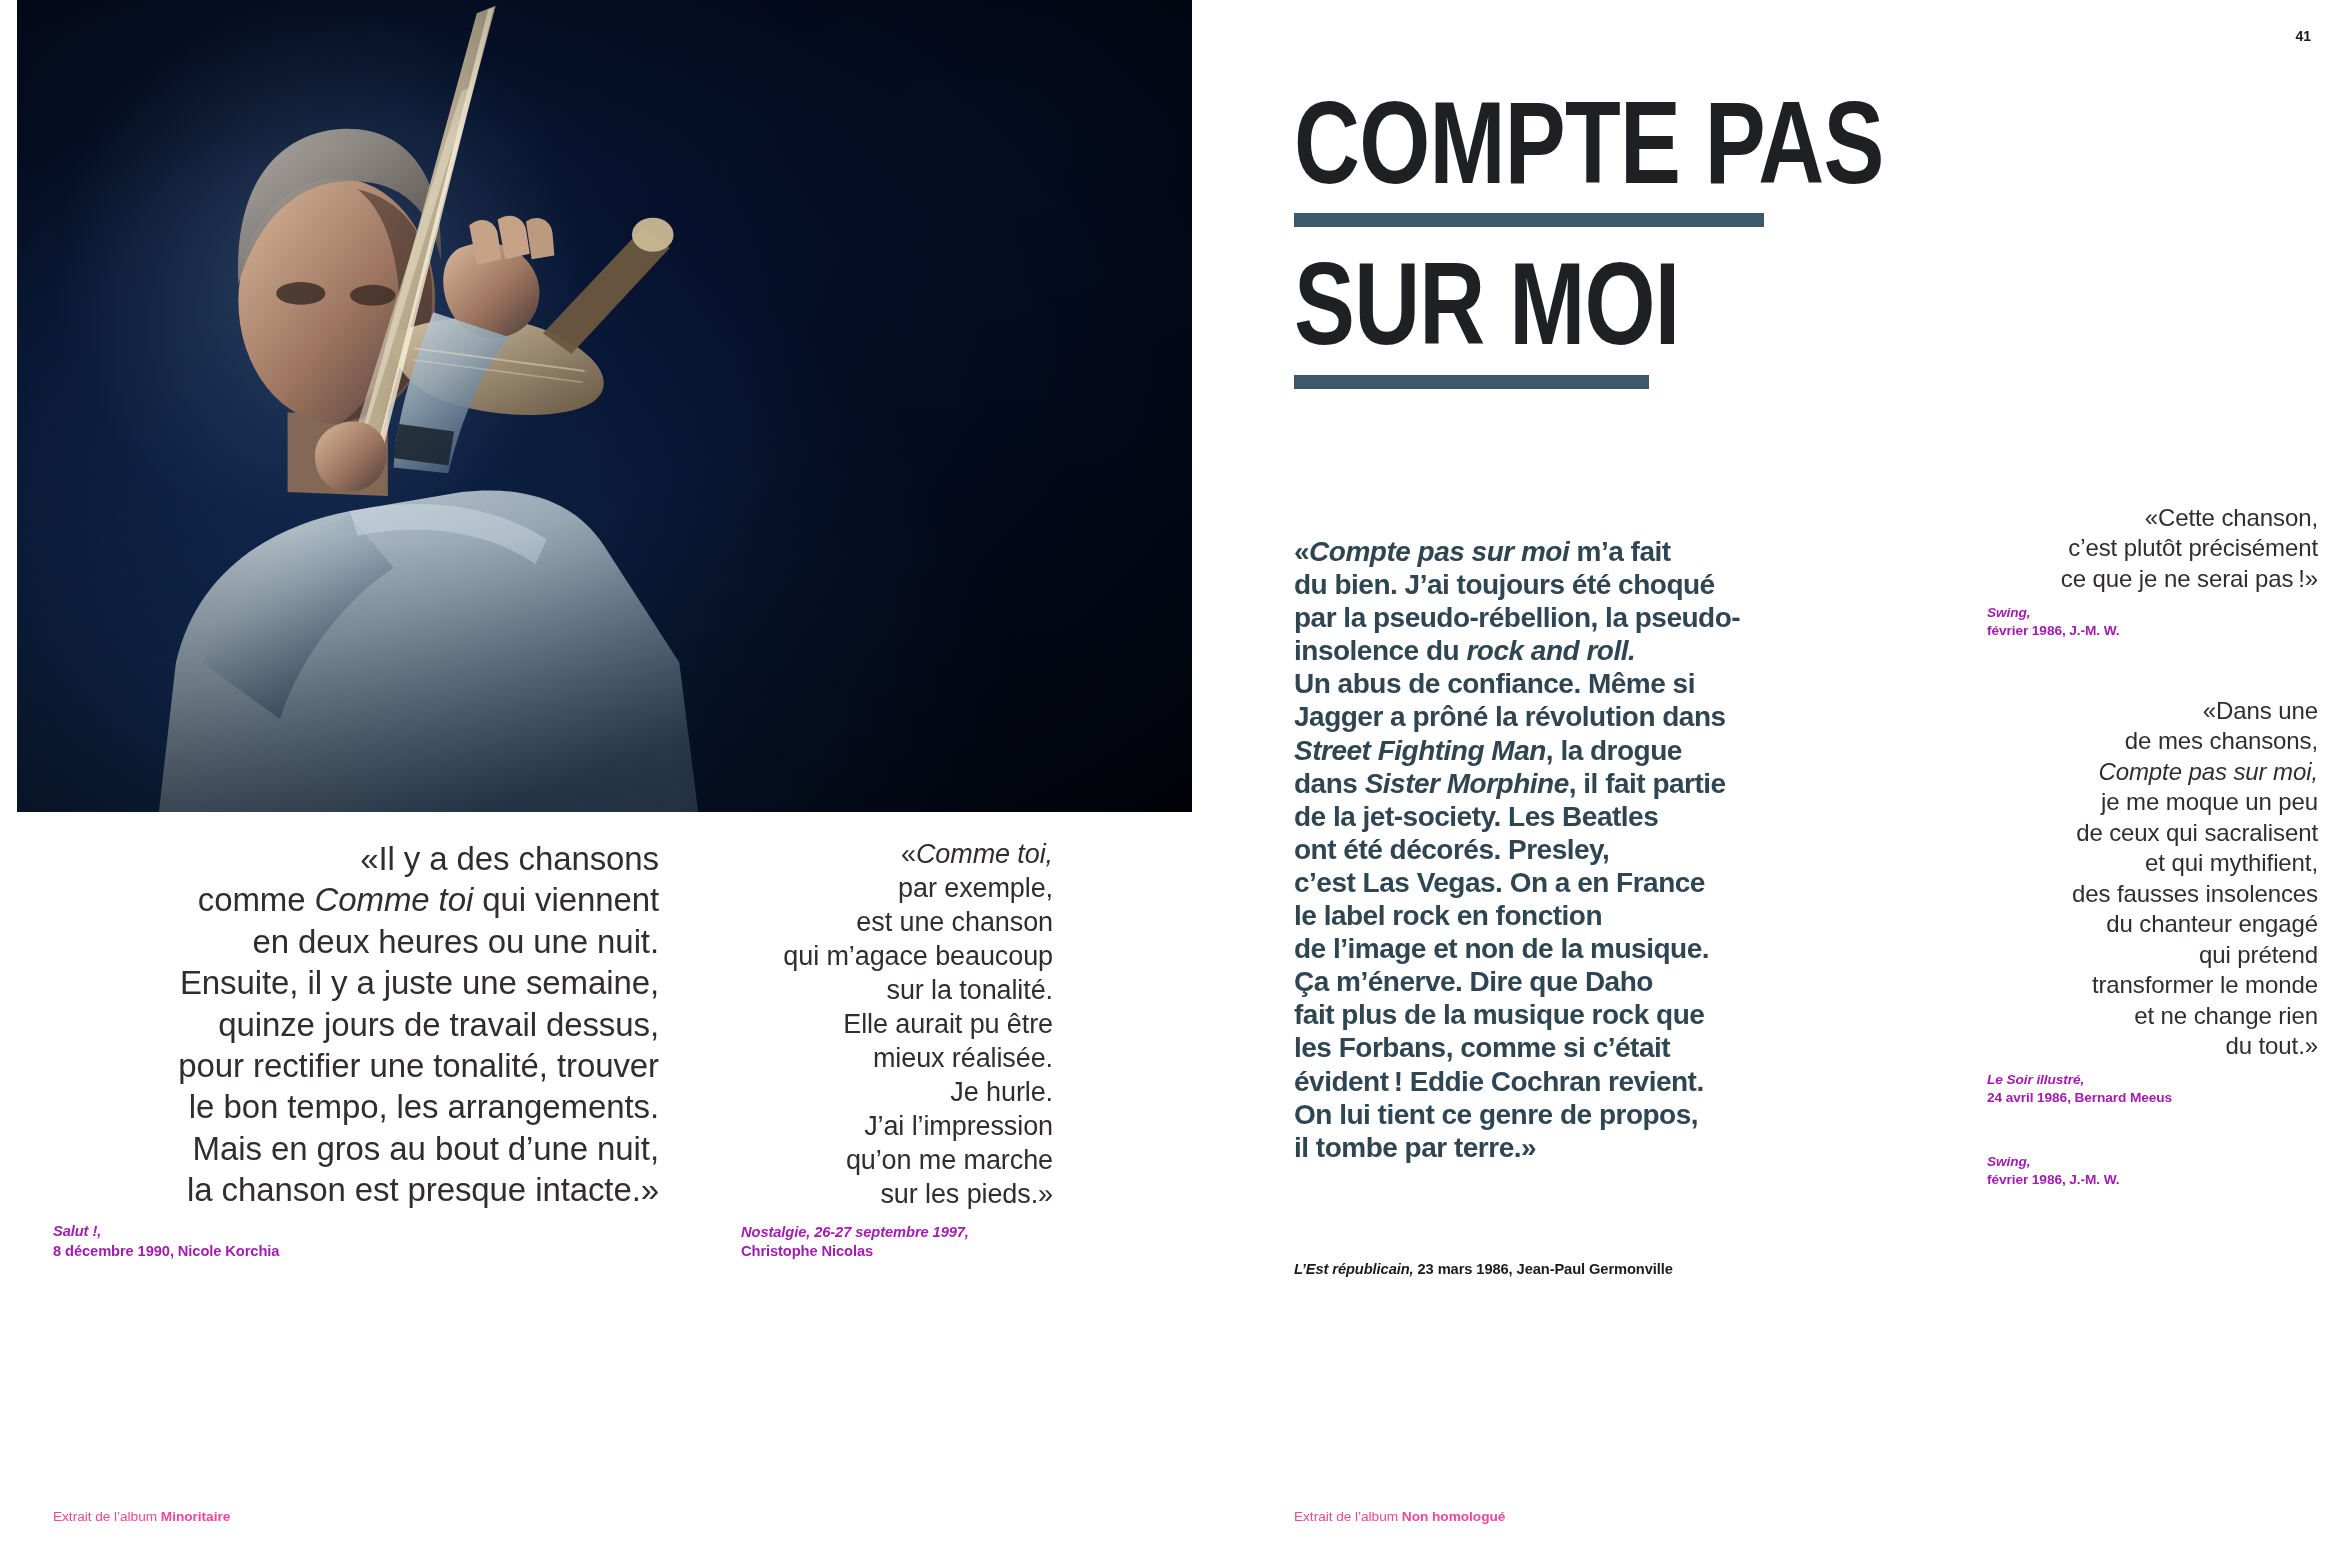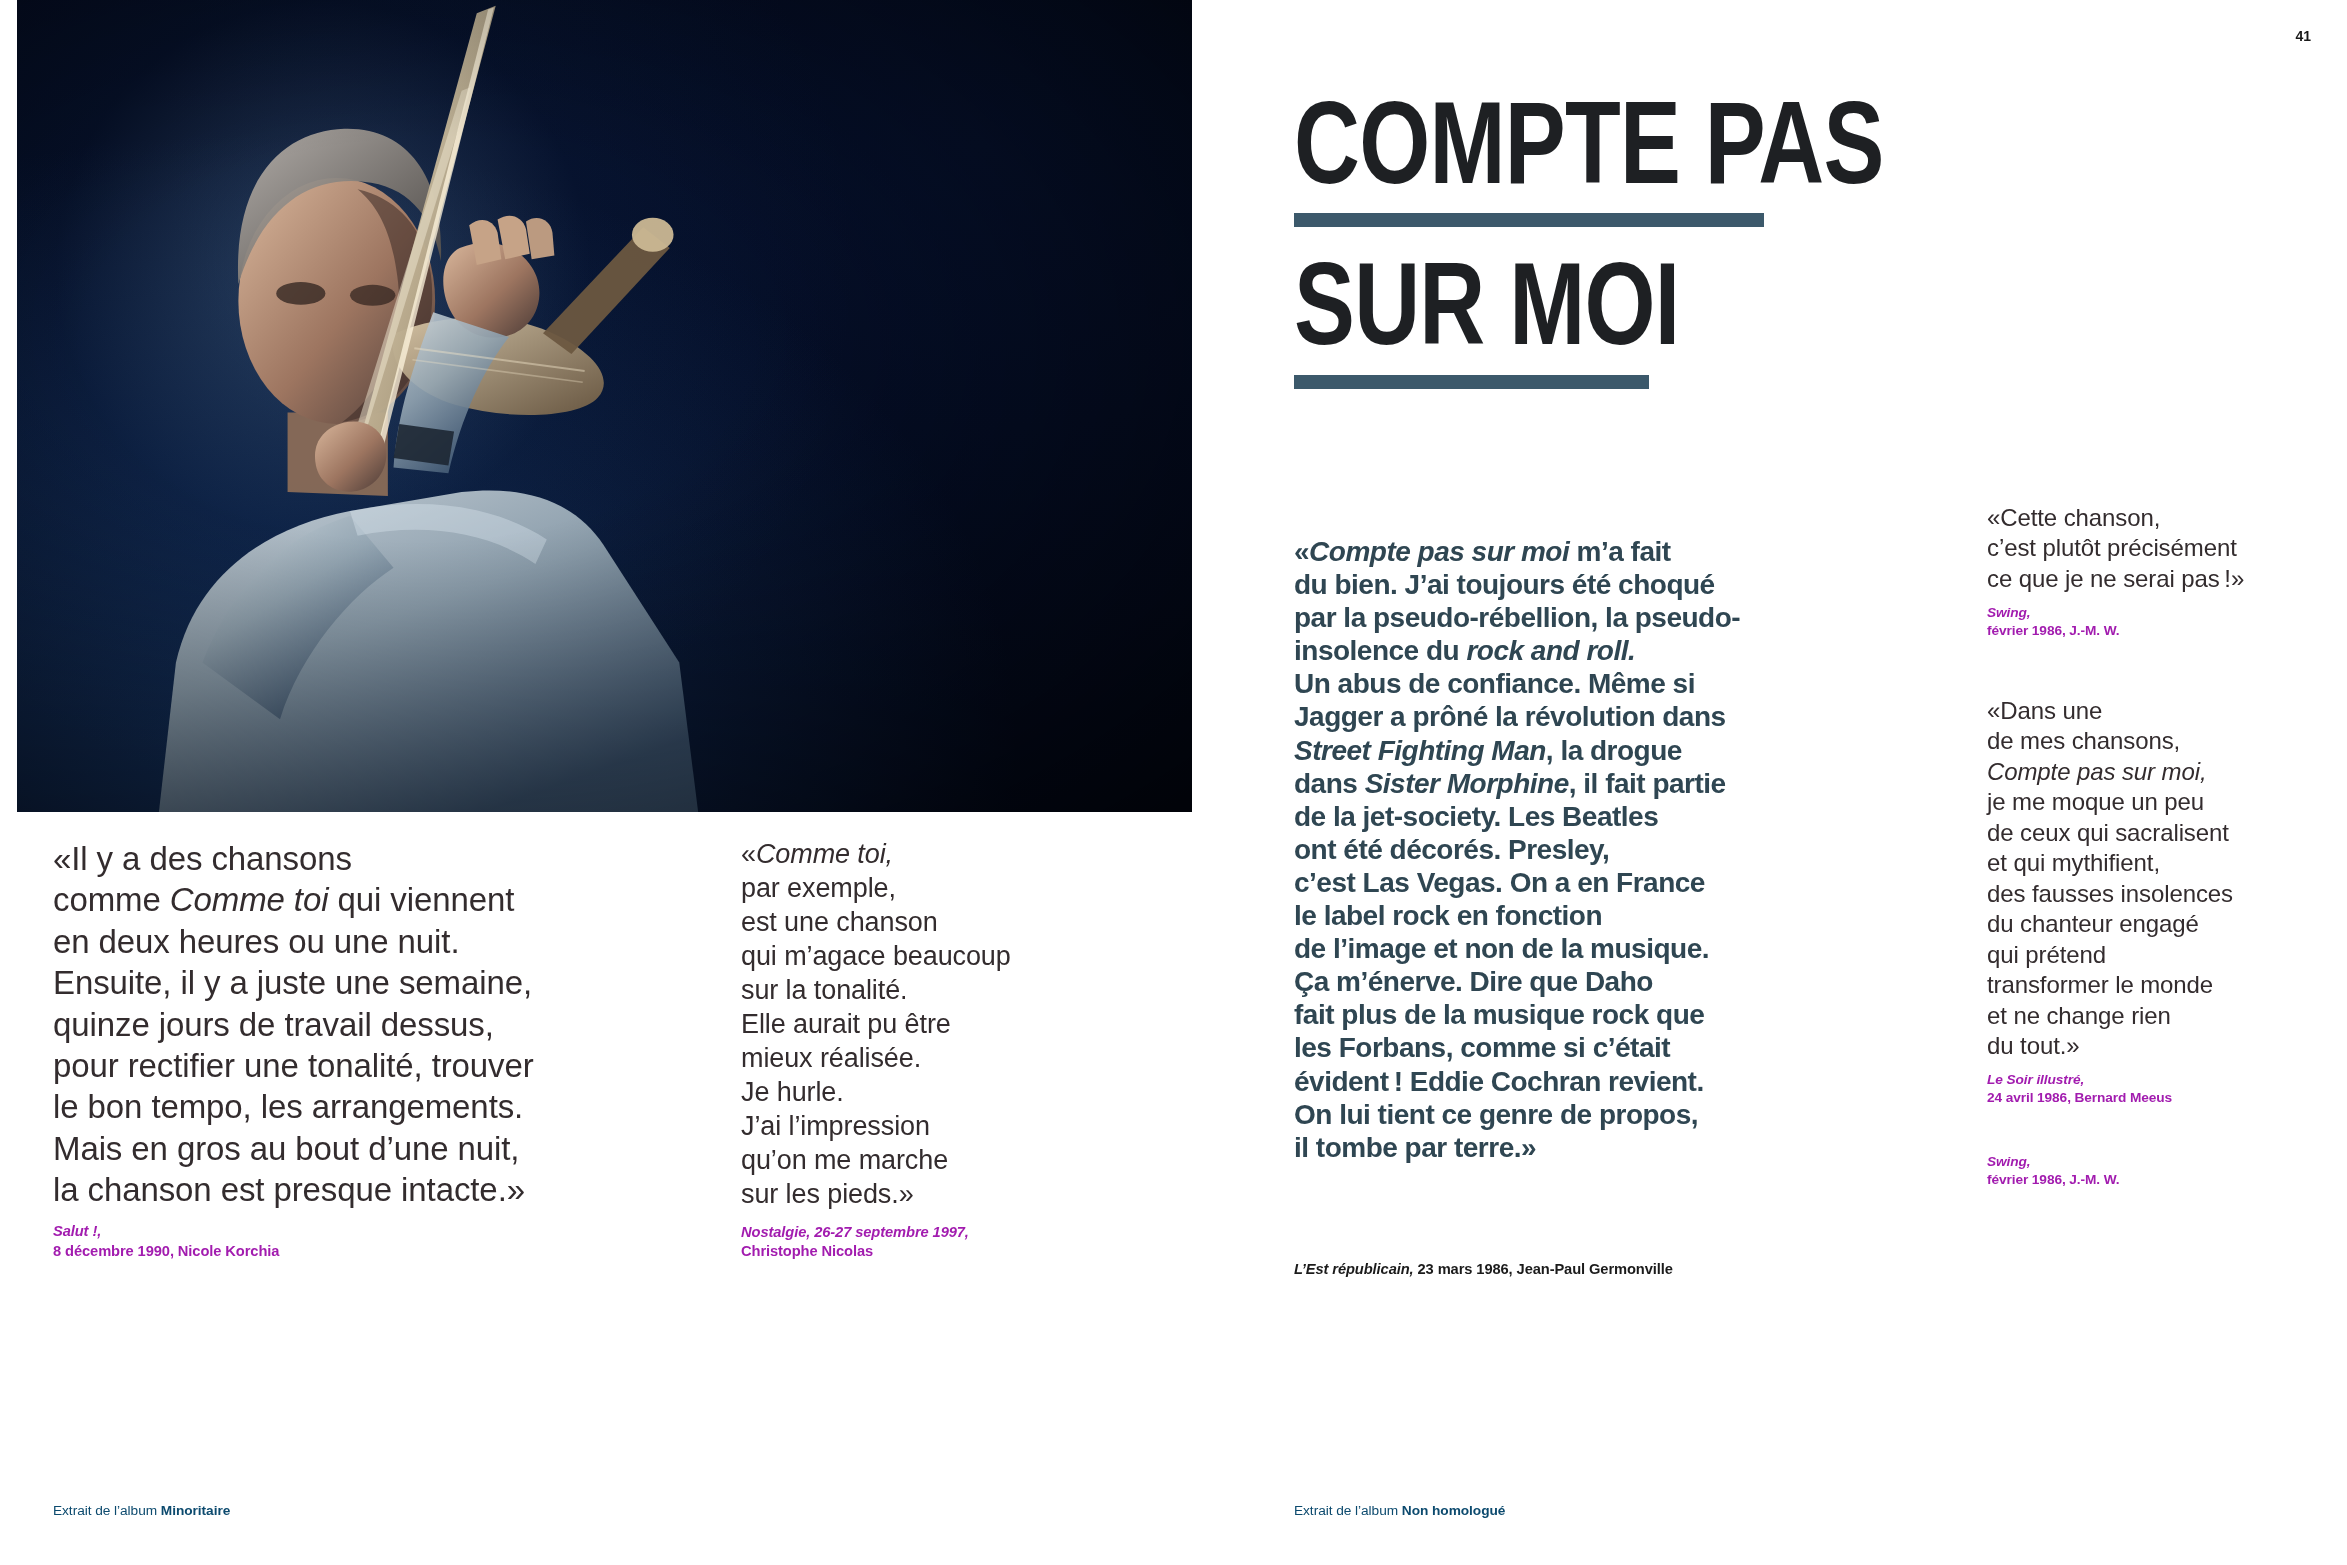--- a/index.html
+++ b/index.html
@@ -77,20 +77,21 @@
     top: 838px;
     width: 312px;
   }
   .q-light {
     font-family: "Liberation Sans", sans-serif;
     font-weight: 300;
     color: #332c2e;
     font-size: 33px;
     line-height: 1.255;
     letter-spacing: -0.1px;
+    text-align: right;
   }
   .q-light.small {
     font-size: 27px;
     line-height: 1.258;
   }
   .q-light em {
     font-style: italic;
     margin-top: 8px;
   }
   .attrib {
@@ -187,23 +188,23 @@
   }
   .side .attrib {
     font-size: 13.7px;
     margin-top: 9.5px;
     line-height: 1.32;
   }
 
   
   .footer {
     position: absolute;
-    bottom: 47px;
+    bottom: 41px;
     font-size: 13.7px;
-    color: #0c4a6e;
+    color: #ec4899;
     letter-spacing: -0.05px;
   }
   .footer b { font-weight: bold; }
   .footer-left { left: 53px; }
   .footer-right { left: 1294px; }
 </style>
 </head>
 <body>
 
 <div class="spread">

